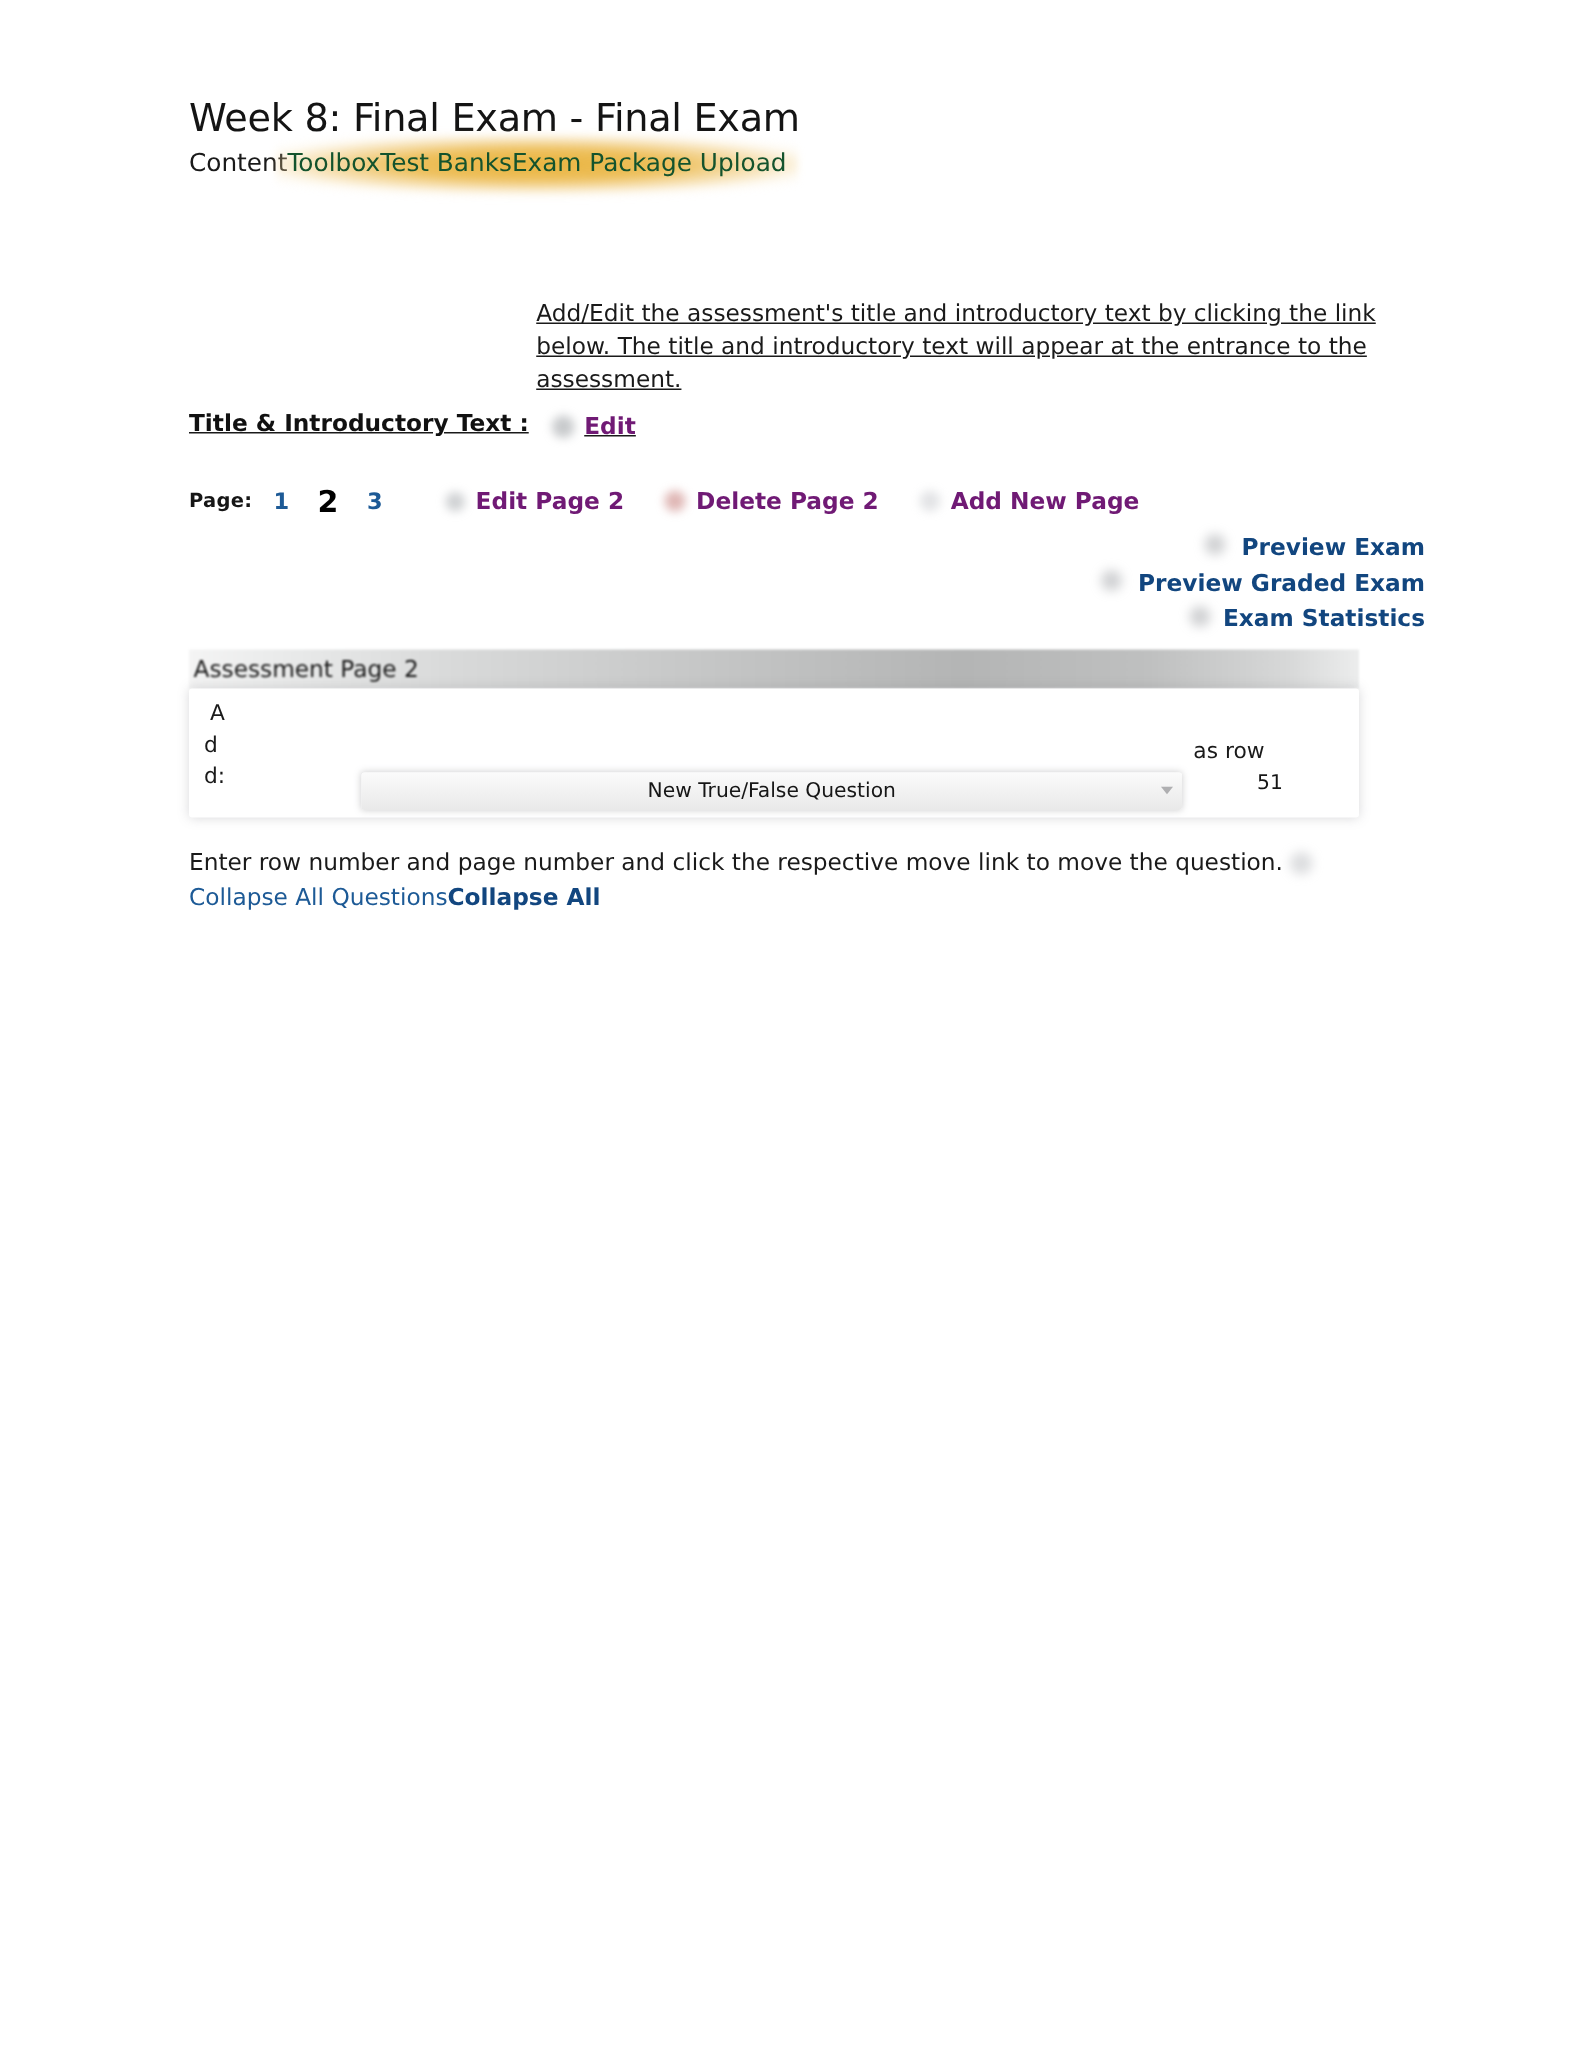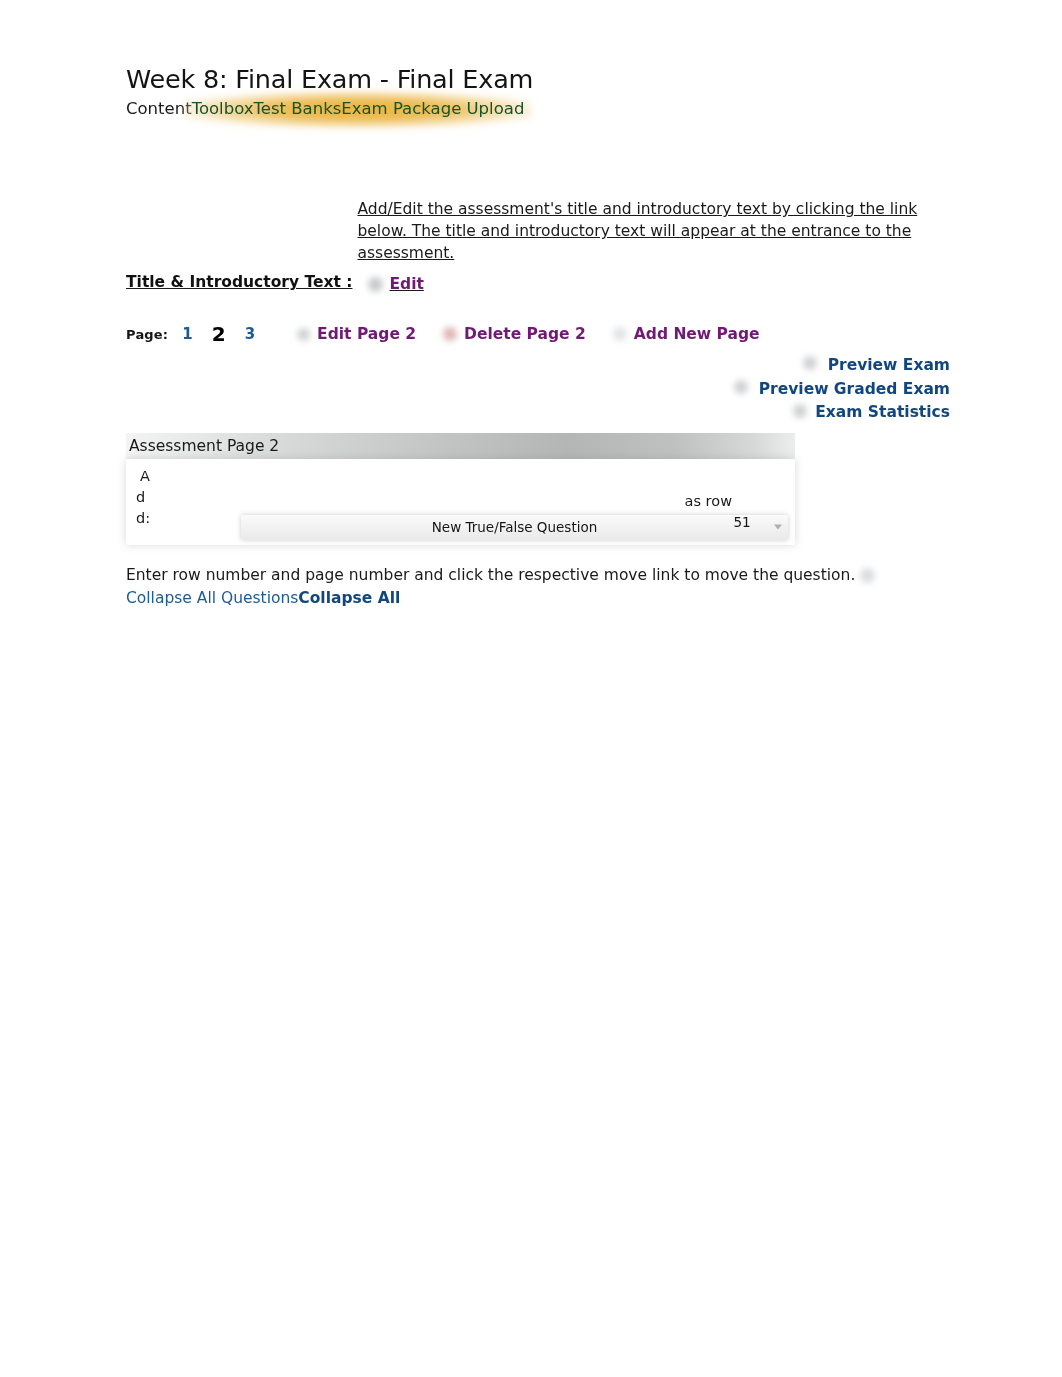--- a/index.html
+++ b/index.html
@@ -181,21 +181,21 @@
     position: absolute;
     border-radius: 50%;
     filter: blur(3.4px);
     background: rgba(150,153,158,0.45);
     width: 14px; height: 14px;
   }
 
   
   .assess-panel {
     margin-top: 8px;
-    width: 669px;
+    width: 780px;
     position: relative;
   }
   .assess-header {
     height: 26px;
     display: flex;
     align-items: center;
     padding-left: 3px;
     font-size: 15.5px;
     color: #1a1a1a;
     background: linear-gradient(to right,
@@ -262,21 +262,21 @@
     font-size: 14.5px;
     color: #1a1a1a;
     white-space: nowrap;
   }
   .row-input {
     position: absolute;
     right: 38px;
     top: 55px;
     font-size: 13.5px;
     color: #161616;
-    text-align: center;
+    text-align: left;
     width: 30px;
   }
 
   
   .footer-note {
     margin-top: 19px;
     font-size: 15.5px;
     color: #1a1a1a;
     line-height: 1.42;
     position: relative;

